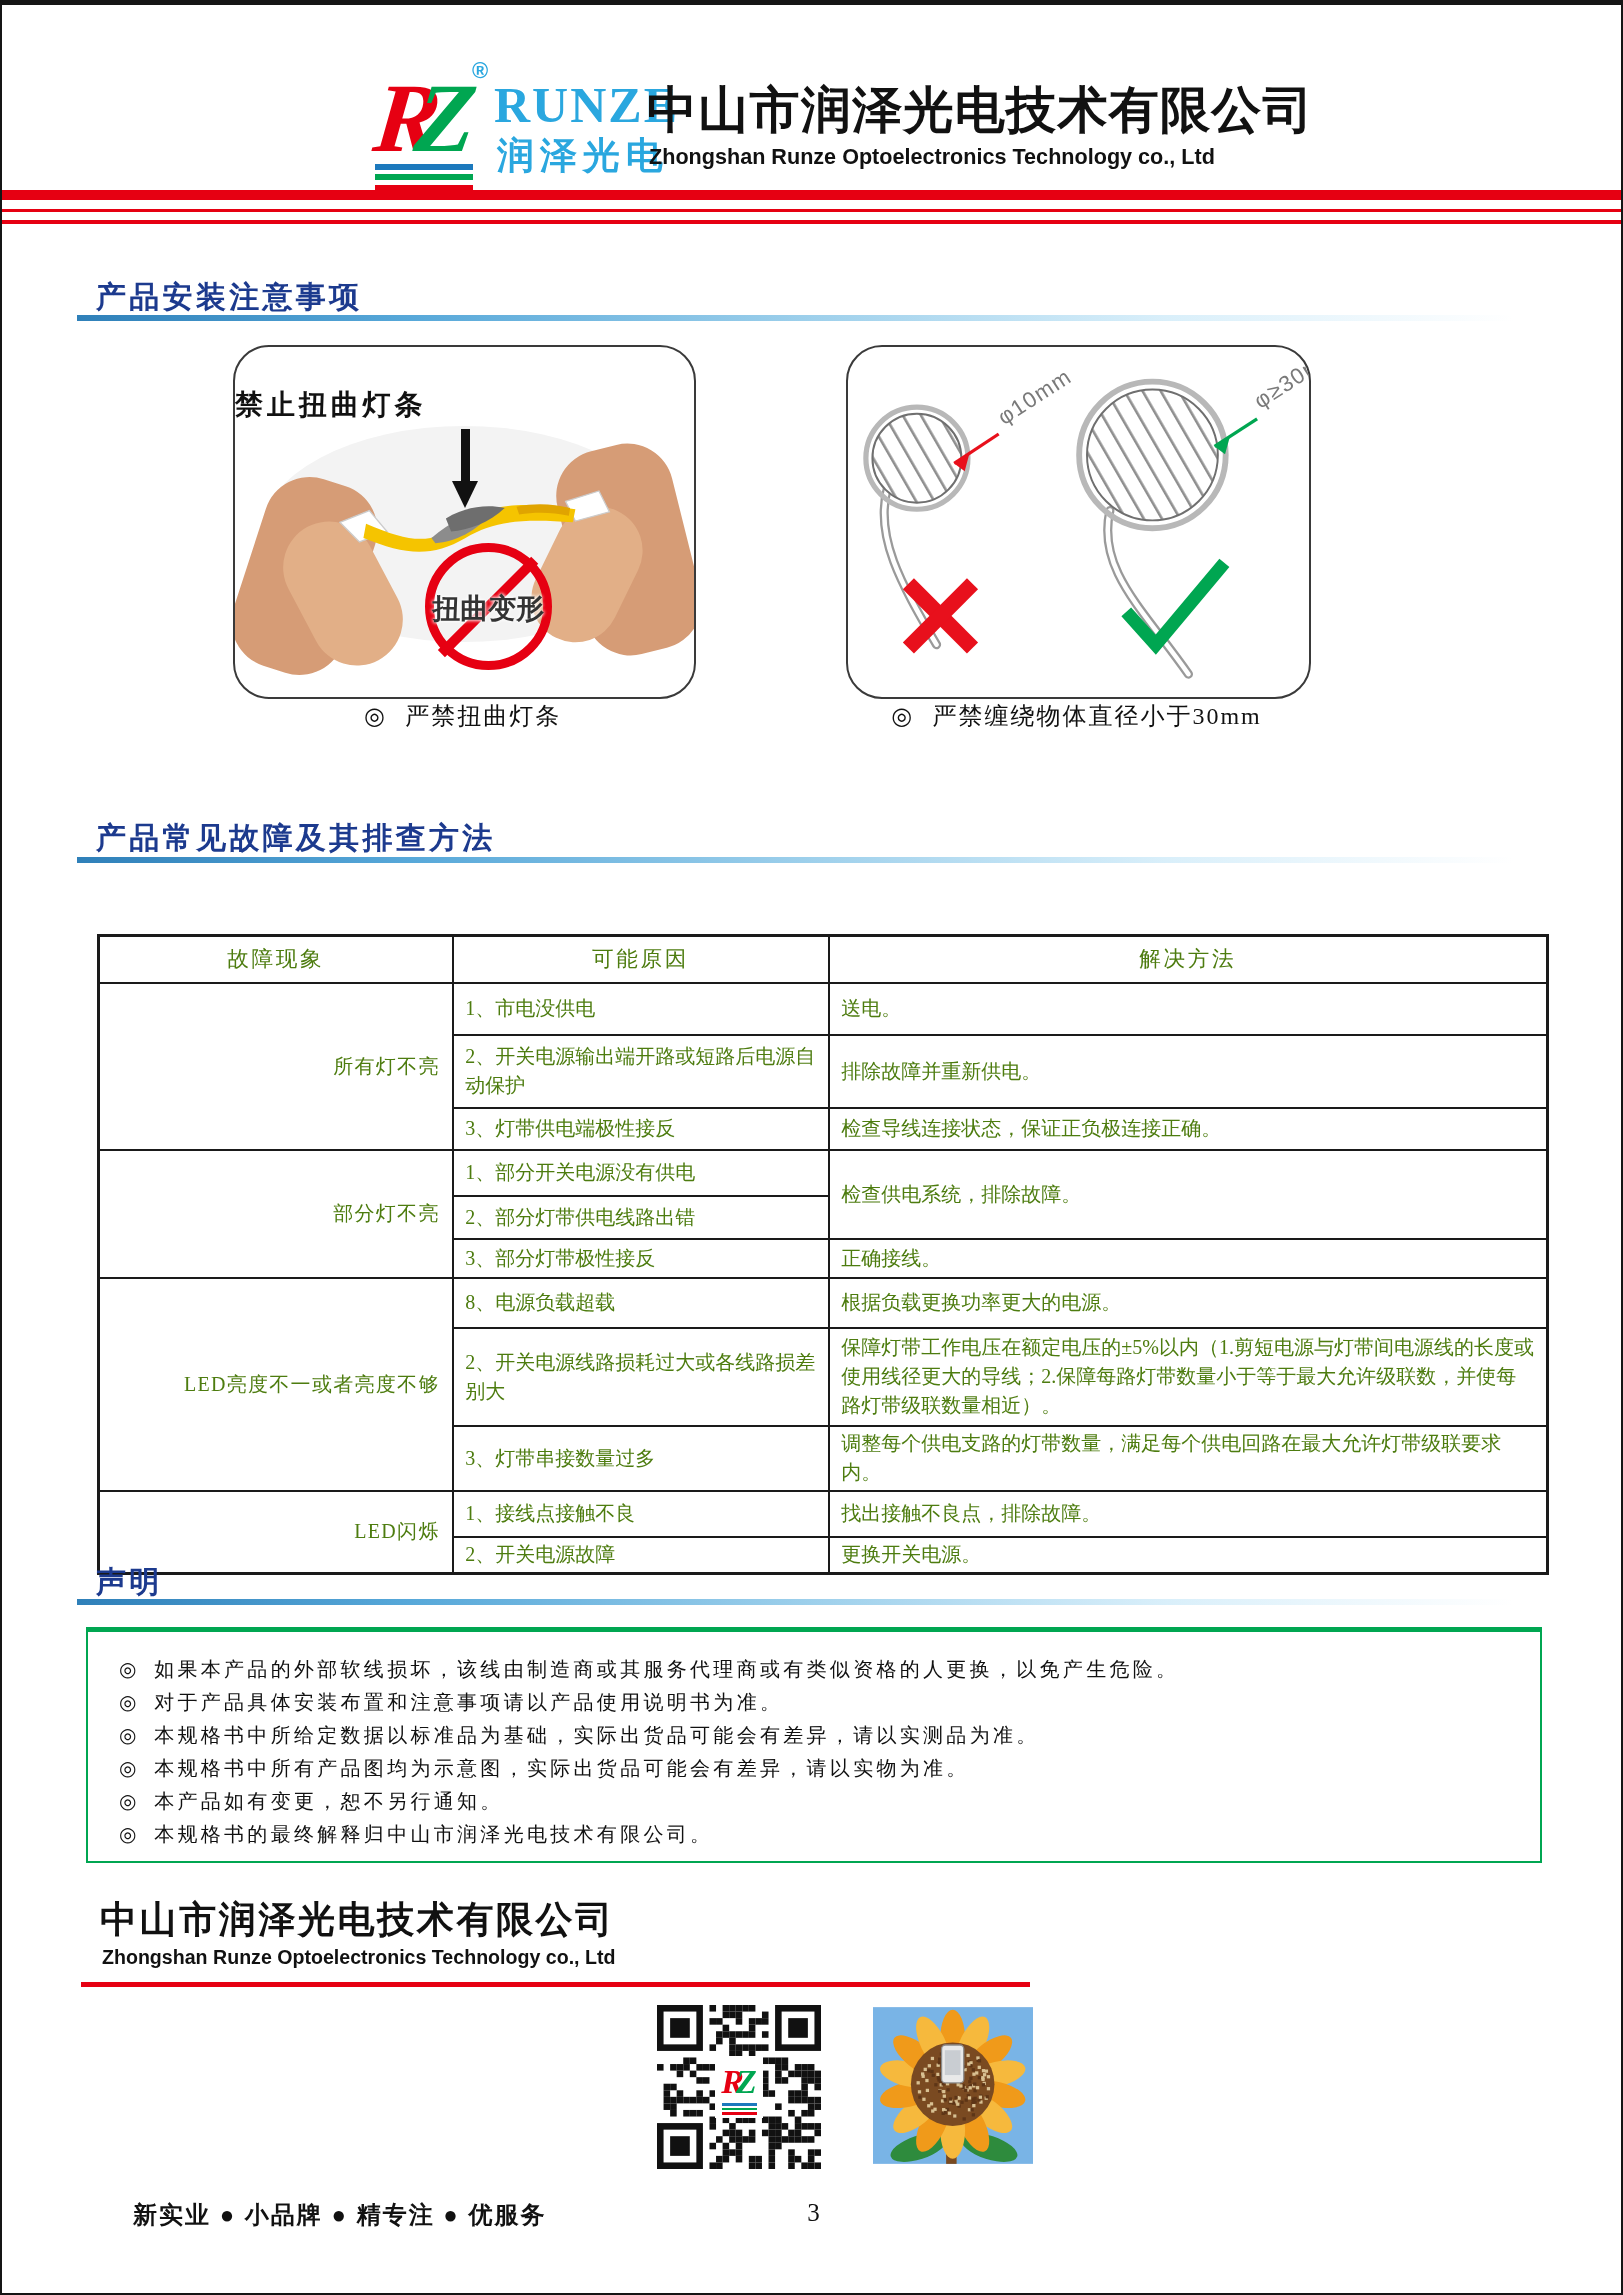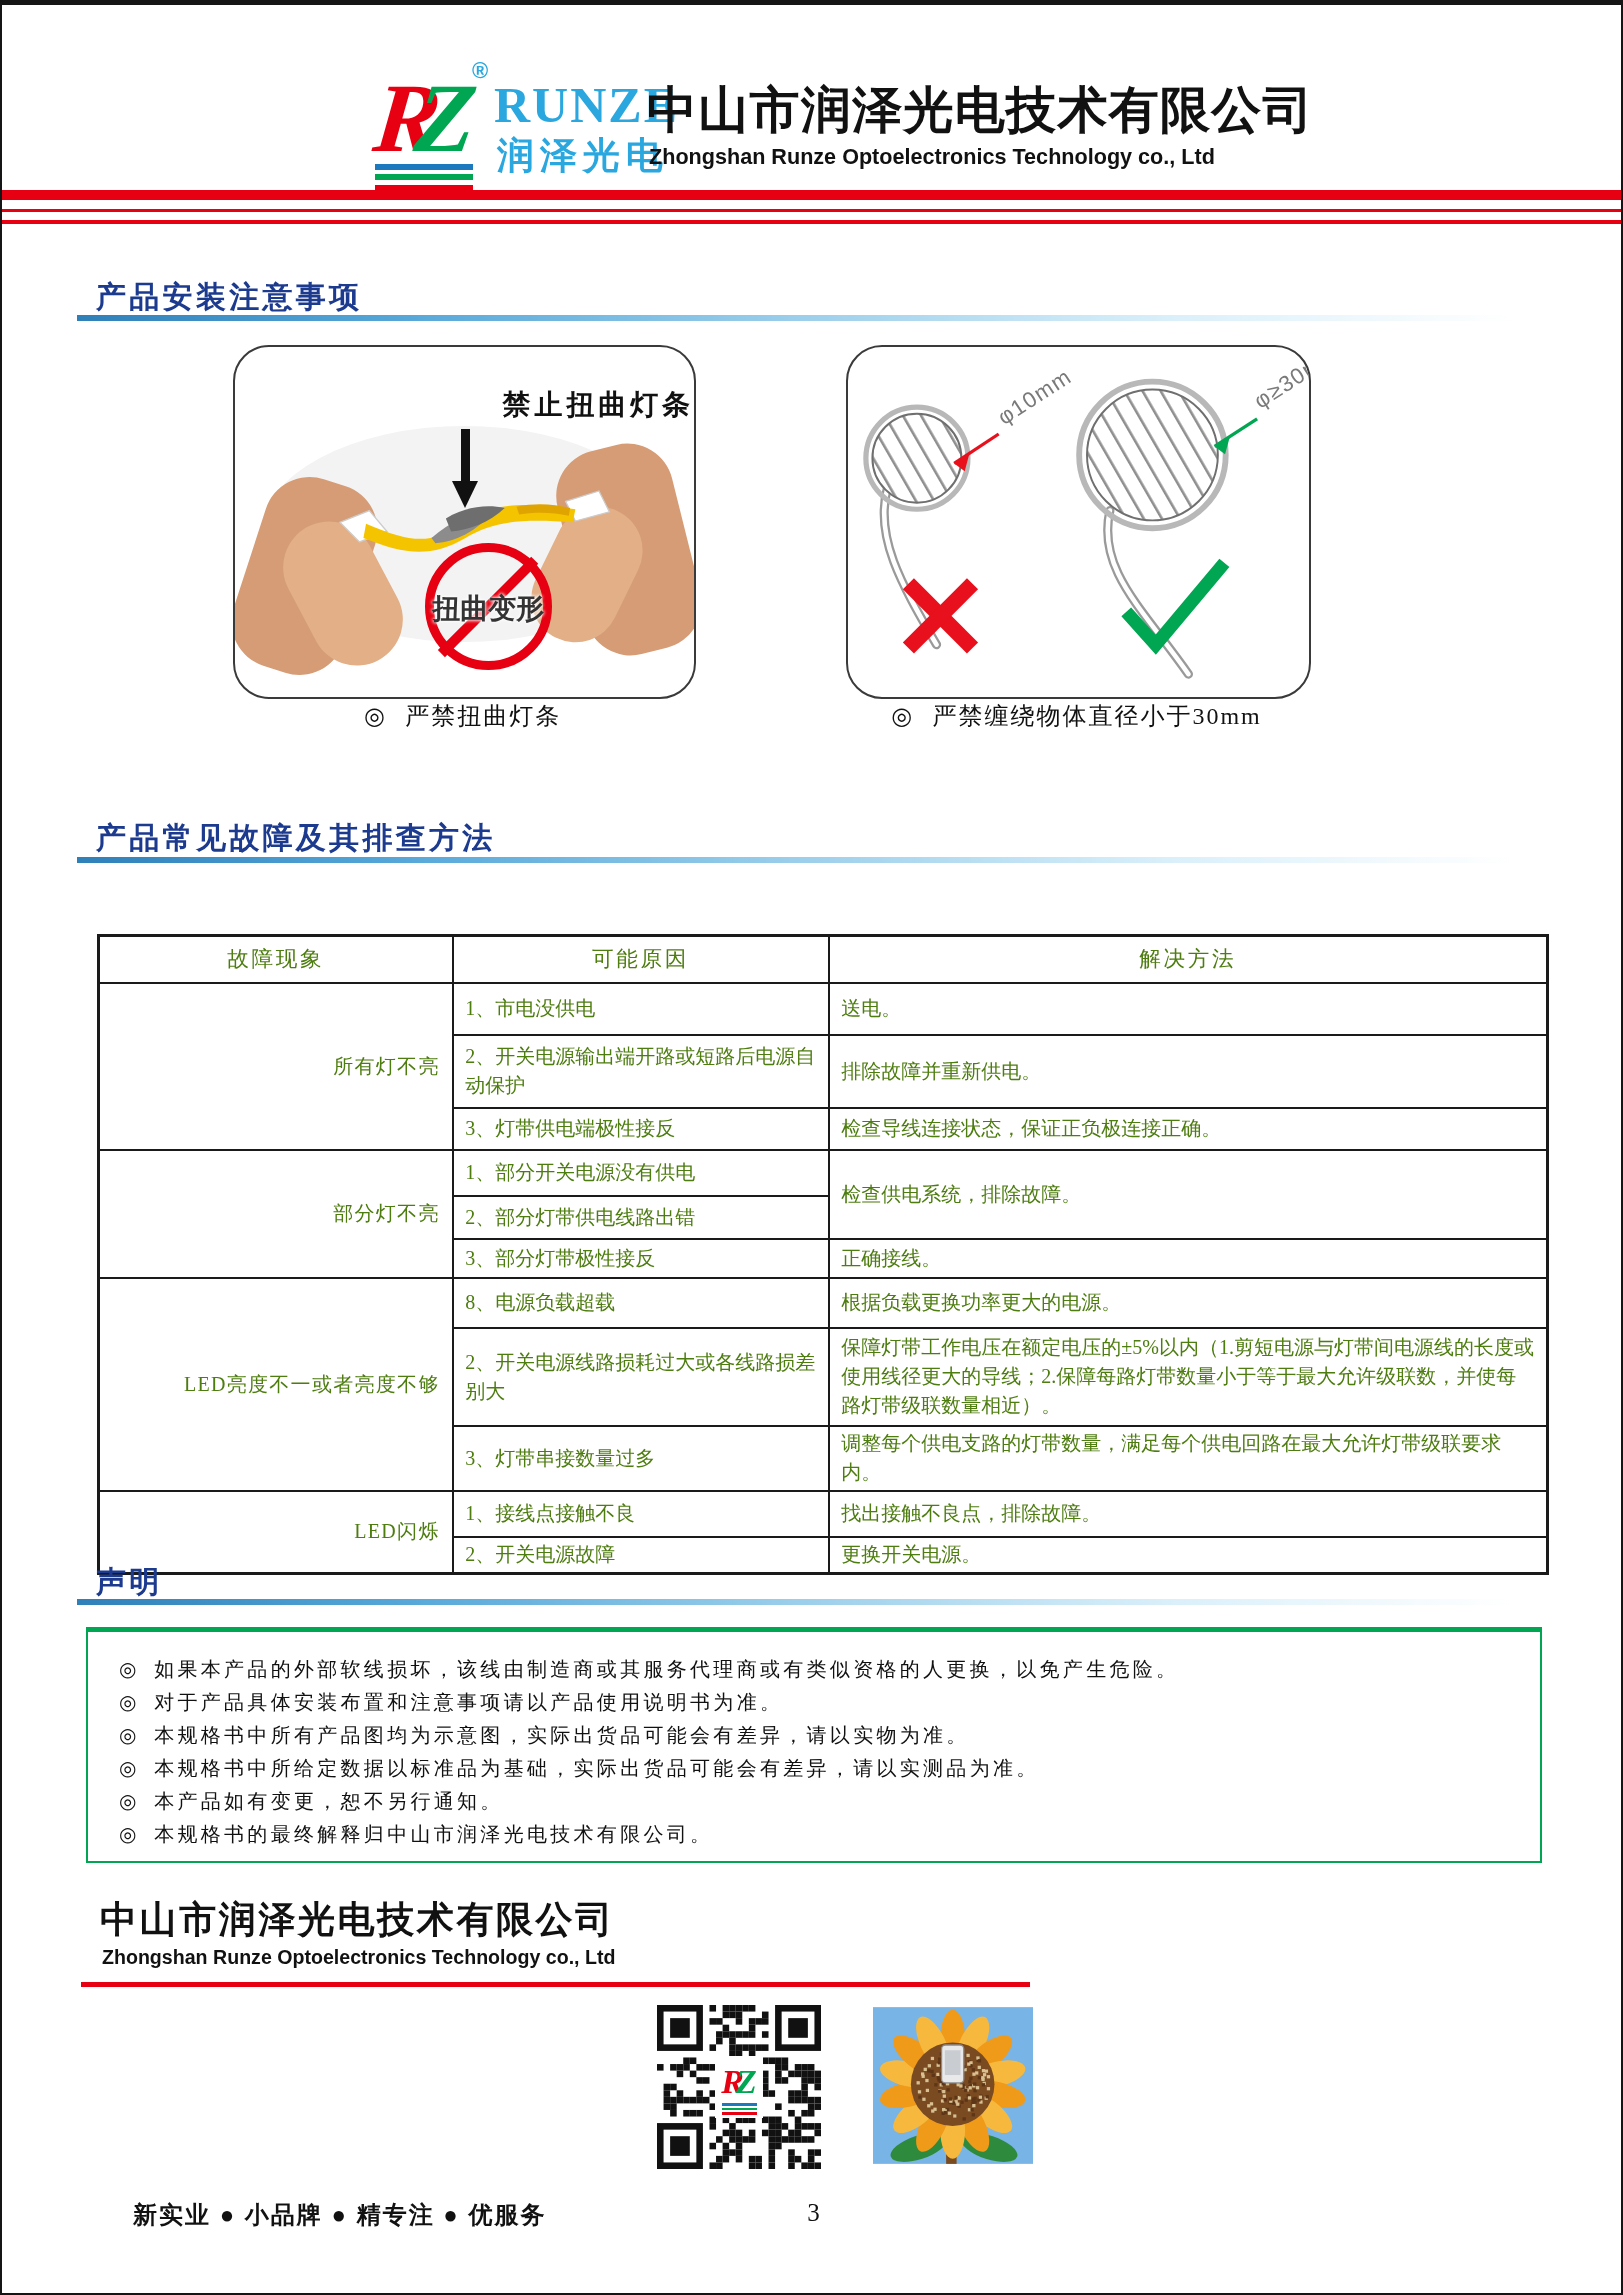--- a/index.html
+++ b/index.html
@@ -25,21 +25,21 @@
   .stripe3{top:215px;height:3.9px;}
   
   .sec-title{position:absolute;left:94px;font:700 30px "Liberation Sans",sans-serif;color:#1c3a8e;letter-spacing:3.3px;}
   .sec-line{position:absolute;left:75px;width:1512px;height:5.9px;
     background:linear-gradient(90deg,#2f80b9 0%,#57a8d9 22%,#9ccfeb 48%,#d9effa 72%,#ffffff 95%);}
   
   .fig-box{position:absolute;top:340px;height:350px;border:2px solid #3a3a3a;border-radius:36px;background:#fff;overflow:hidden;}
   .fig1{left:231px;width:459px;}
   .fig2{left:844px;width:461px;}
   .fig-backdrop{position:absolute;left:26px;top:79px;width:406px;height:216px;background:#f3f3f3;border-radius:50%;}
-  .warn-label{position:absolute;top:39px;width:100%;text-align:right;font:700 28px "Liberation Sans",sans-serif;color:#111;letter-spacing:3.9px;}
+  .warn-label{position:absolute;top:39px;width:100%;text-align:left;font:700 28px "Liberation Sans",sans-serif;color:#111;letter-spacing:3.9px;}
   .down-arrow{position:absolute;left:217px;top:82px;width:26px;height:82px;}
   .down-arrow .stem{position:absolute;left:8.5px;top:0;width:9.2px;height:54px;background:#111;}
   .down-arrow .head{position:absolute;left:0;top:52px;width:0;height:0;border-left:13px solid transparent;border-right:13px solid transparent;border-top:27.5px solid #111;}
   .hand{position:absolute;background:#d9a27b;border-radius:46px;}
   .hand.h-l1{left:11.8px;top:131px;width:115px;height:196px;transform:rotate(18deg);background:#d69c76;}
   .hand.h-l2{left:62px;top:171px;width:92px;height:151px;transform:rotate(-28deg);background:#e2af87;}
   .hand.h-r1{left:335px;top:98px;width:118px;height:209px;transform:rotate(-14deg);background:#d69c76;}
   .hand.h-r2{left:308px;top:157px;width:88px;height:141px;transform:rotate(26deg);background:#e2af87;}
   .strip-svg{position:absolute;left:0;top:0;}
   .ban-sign{position:absolute;left:190px;top:196px;width:128px;height:128px;}
@@ -239,22 +239,22 @@
     </tr>
   </tbody>
     </table>
 
   <div class="sec-title" style="top:1557px">声明</div>
   <div class="sec-line" style="top:1594px"></div>
 
   <div class="stmt-box">
     <div class="stmt-item"><span class="stmt-mark">◎</span><span>如果本产品的外部软线损坏，该线由制造商或其服务代理商或有类似资格的人更换，以免产生危险。</span></div>
     <div class="stmt-item"><span class="stmt-mark">◎</span><span>对于产品具体安装布置和注意事项请以产品使用说明书为准。</span></div>
+    <div class="stmt-item"><span class="stmt-mark">◎</span><span>本规格书中所给定数据以标准品为基础，实际出货品可能会有差异，请以实测品为准。</span></div>
     <div class="stmt-item"><span class="stmt-mark">◎</span><span>本规格书中所有产品图均为示意图，实际出货品可能会有差异，请以实物为准。</span></div>
-    <div class="stmt-item"><span class="stmt-mark">◎</span><span>本规格书中所给定数据以标准品为基础，实际出货品可能会有差异，请以实测品为准。</span></div>
     <div class="stmt-item"><span class="stmt-mark">◎</span><span>本产品如有变更，恕不另行通知。</span></div>
     <div class="stmt-item"><span class="stmt-mark">◎</span><span>本规格书的最终解释归中山市润泽光电技术有限公司。</span></div>
   </div>
 
   <div class="foot-cn">中山市润泽光电技术有限公司</div>
   <div class="foot-en">Zhongshan Runze Optoelectronics Technology co., Ltd</div>
   <div class="foot-redline"></div>
 
 
   <div class="qr1">

